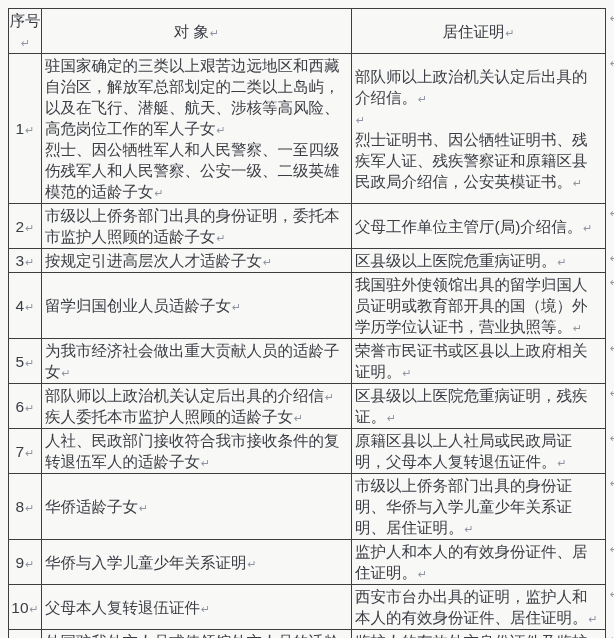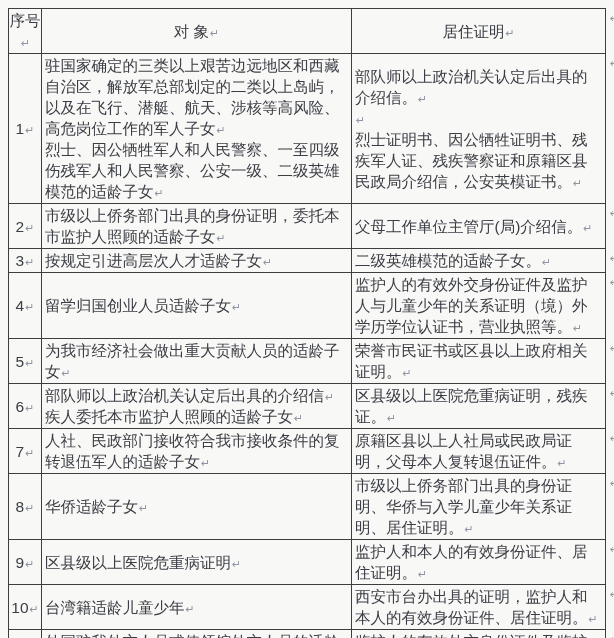--- a/index.html
+++ b/index.html
@@ -83,30 +83,30 @@
           <td>
             <div class="para"><span class="ptext">父母工作单位主管厅(局)介绍信。</span><span class="mark">↵</span></div>
           </td>
         </tr>
         <tr>
           <td class="seq"><span>3</span><span class="mark">↵</span></td>
           <td>
             <div class="para"><span class="ptext">按规定引进高层次人才适龄子女</span><span class="mark">↵</span></div>
           </td>
           <td>
-            <div class="para"><span class="ptext">二级英雄模范的适龄子女。</span><span class="mark">↵</span></div>
+            <div class="para"><span class="ptext">区县级以上医院危重病证明。</span><span class="mark">↵</span></div>
           </td>
         </tr>
         <tr>
           <td class="seq"><span>4</span><span class="mark">↵</span></td>
           <td>
             <div class="para"><span class="ptext">留学归国创业人员适龄子女</span><span class="mark">↵</span></div>
           </td>
           <td>
-            <div class="para"><span class="ptext">监护人的有效外交身份证件及监护人与儿童少年的关系证明（境）外学历学位认证书，营业执照等。</span><span class="mark">↵</span></div>
+            <div class="para"><span class="ptext">我国驻外使领馆出具的留学归国人员证明或教育部开具的国（境）外学历学位认证书，营业执照等。</span><span class="mark">↵</span></div>
           </td>
         </tr>
         <tr>
           <td class="seq"><span>5</span><span class="mark">↵</span></td>
           <td>
             <div class="para"><span class="ptext">为我市经济社会做出重大贡献人员的适龄子女</span><span class="mark">↵</span></div>
           </td>
           <td>
             <div class="para"><span class="ptext">荣誉市民证书或区县以上政府相关证明。</span><span class="mark">↵</span></div>
           </td>
@@ -135,30 +135,30 @@
           <td>
             <div class="para"><span class="ptext">华侨适龄子女</span><span class="mark">↵</span></div>
           </td>
           <td>
             <div class="para"><span class="ptext">市级以上侨务部门出具的身份证明、华侨与入学儿童少年关系证明、居住证明。</span><span class="mark">↵</span></div>
           </td>
         </tr>
         <tr>
           <td class="seq"><span>9</span><span class="mark">↵</span></td>
           <td>
-            <div class="para"><span class="ptext">区县级以上医院危重病证明</span><span class="mark">↵</span></div>
+            <div class="para"><span class="ptext">华侨与入学儿童少年关系证明</span><span class="mark">↵</span></div>
           </td>
           <td>
             <div class="para"><span class="ptext">监护人和本人的有效身份证件、居住证明。</span><span class="mark">↵</span></div>
           </td>
         </tr>
         <tr>
           <td class="seq"><span>10</span><span class="mark">↵</span></td>
           <td>
-            <div class="para"><span class="ptext">台湾籍适龄儿童少年</span><span class="mark">↵</span></div>
+            <div class="para"><span class="ptext">父母本人复转退伍证件</span><span class="mark">↵</span></div>
           </td>
           <td>
             <div class="para"><span class="ptext">西安市台办出具的证明，监护人和本人的有效身份证件、居住证明。</span><span class="mark">↵</span></div>
           </td>
         </tr>
         <tr>
           <td class="seq"></td>
           <td>
             <div class="para"><span class="ptext">外国驻我外交人员或使领馆外交人员的适龄子女</span></div>
           </td>

